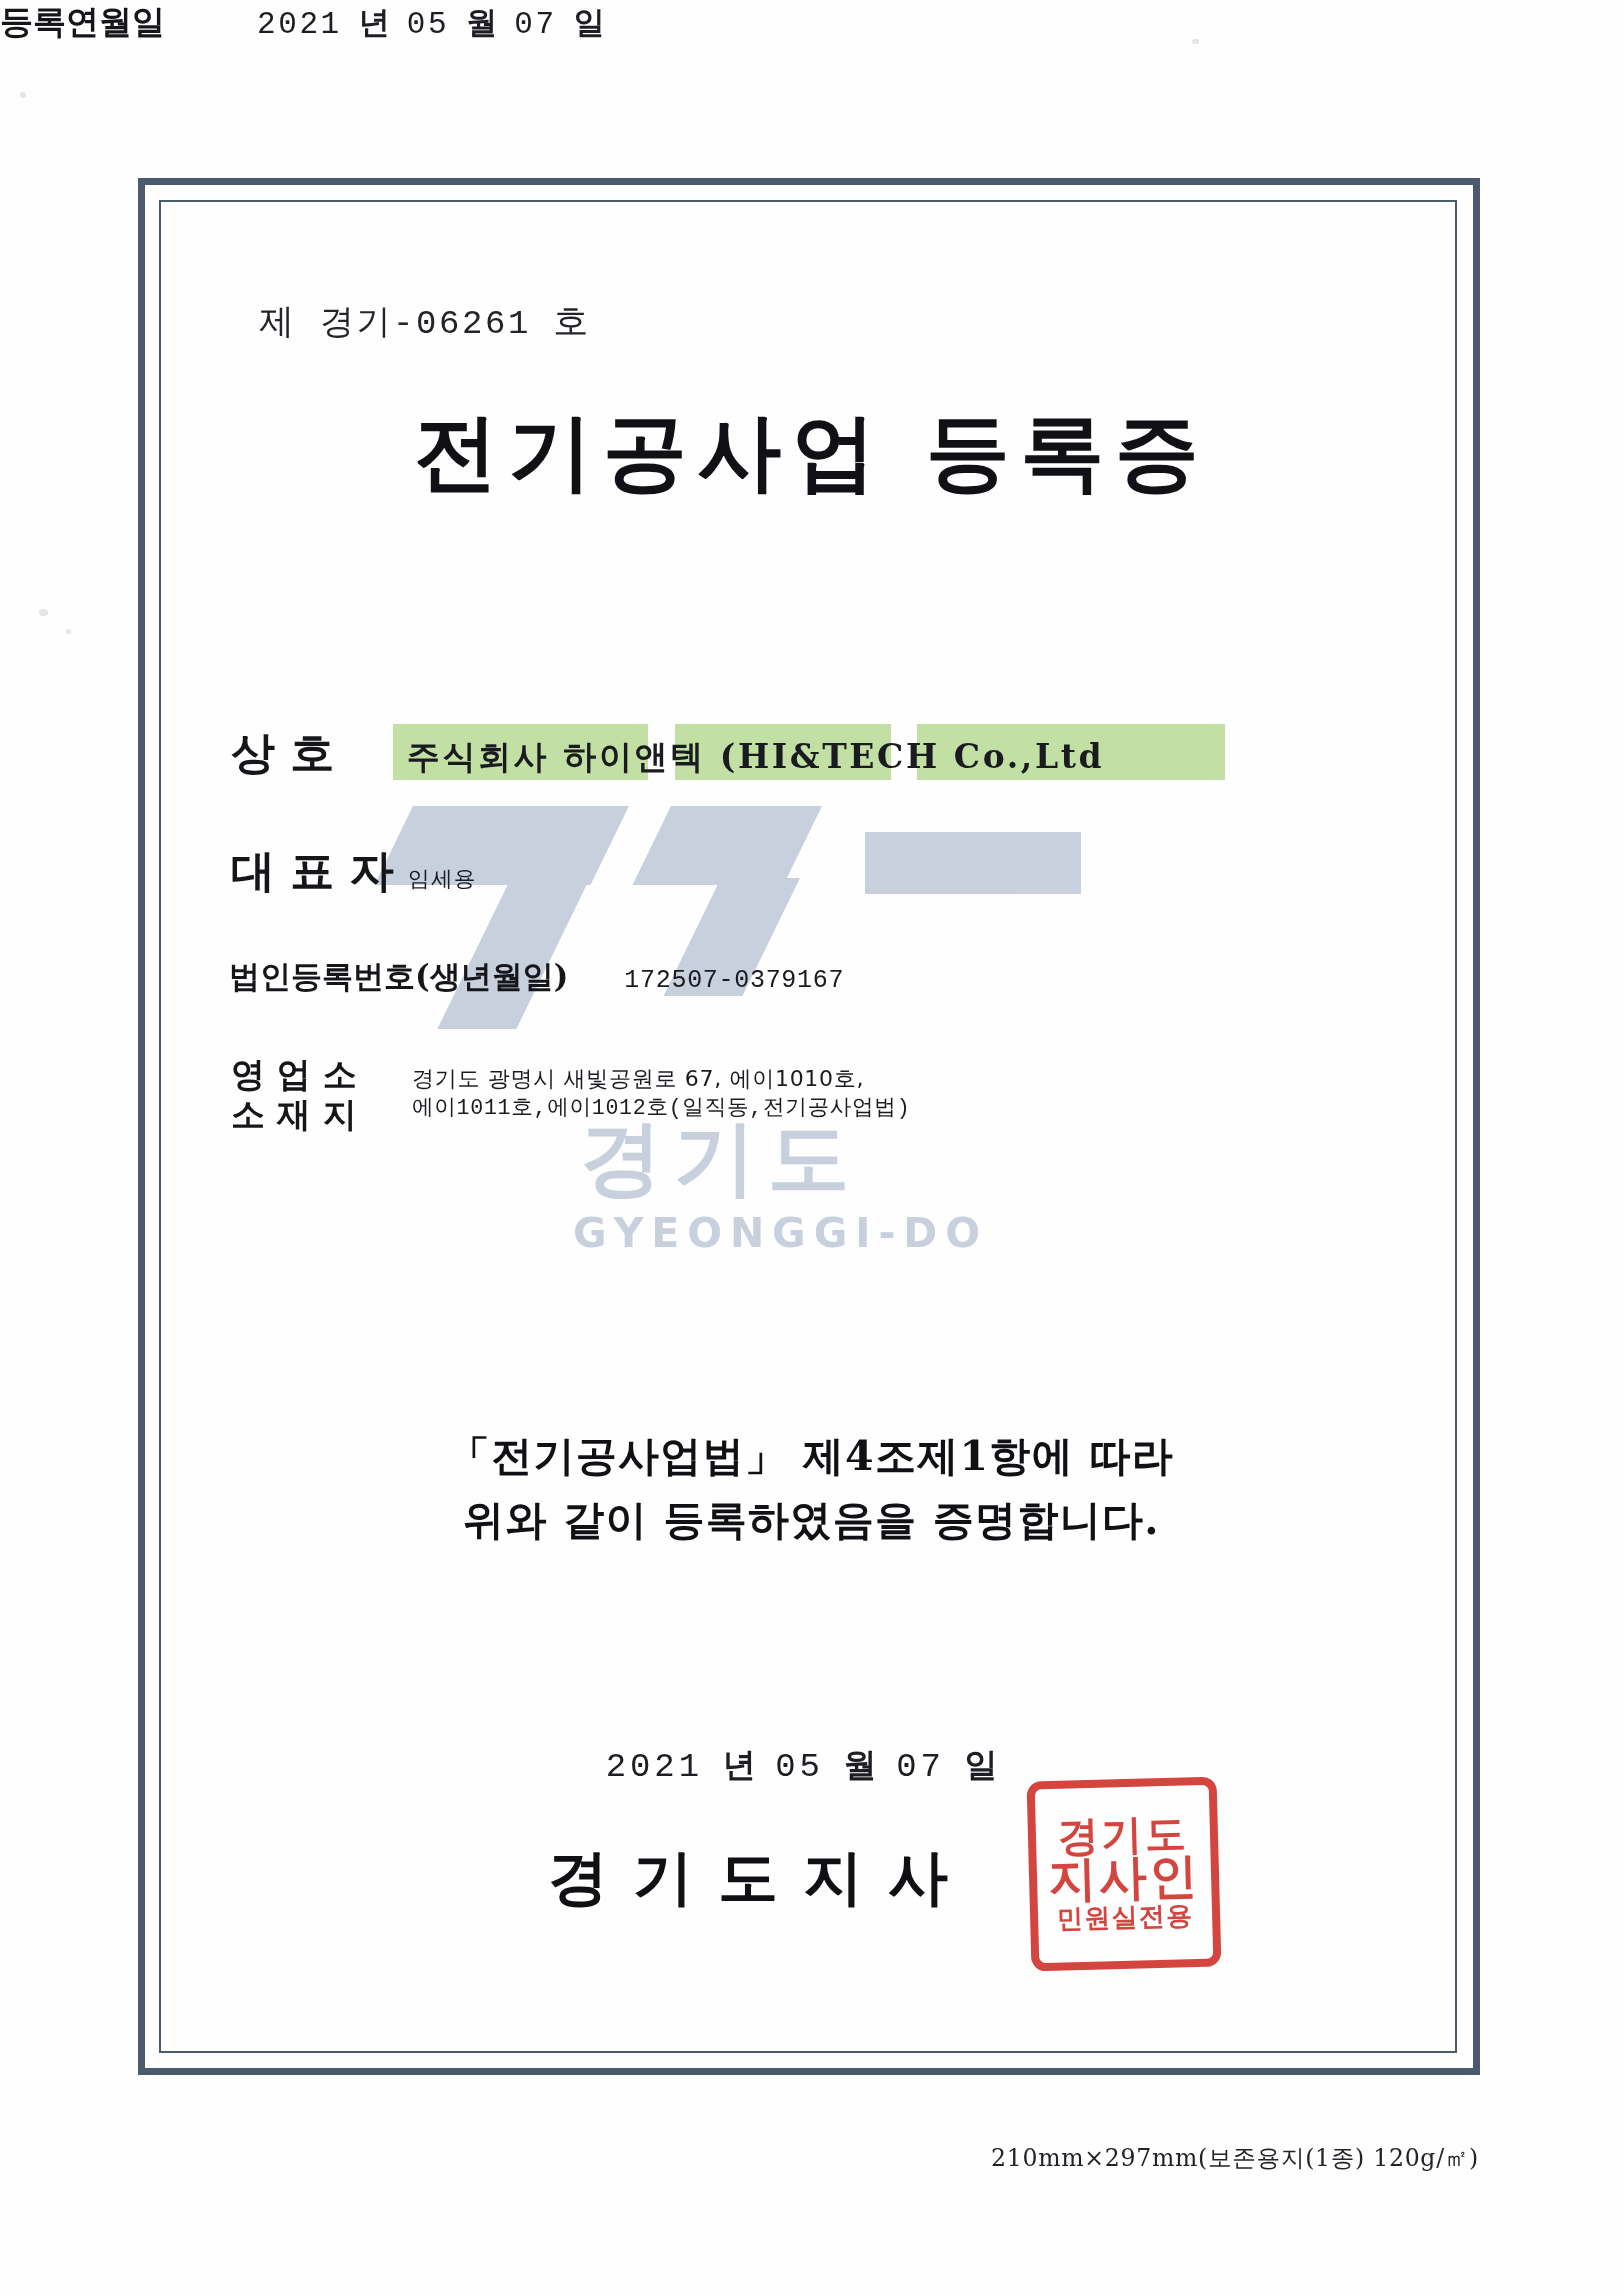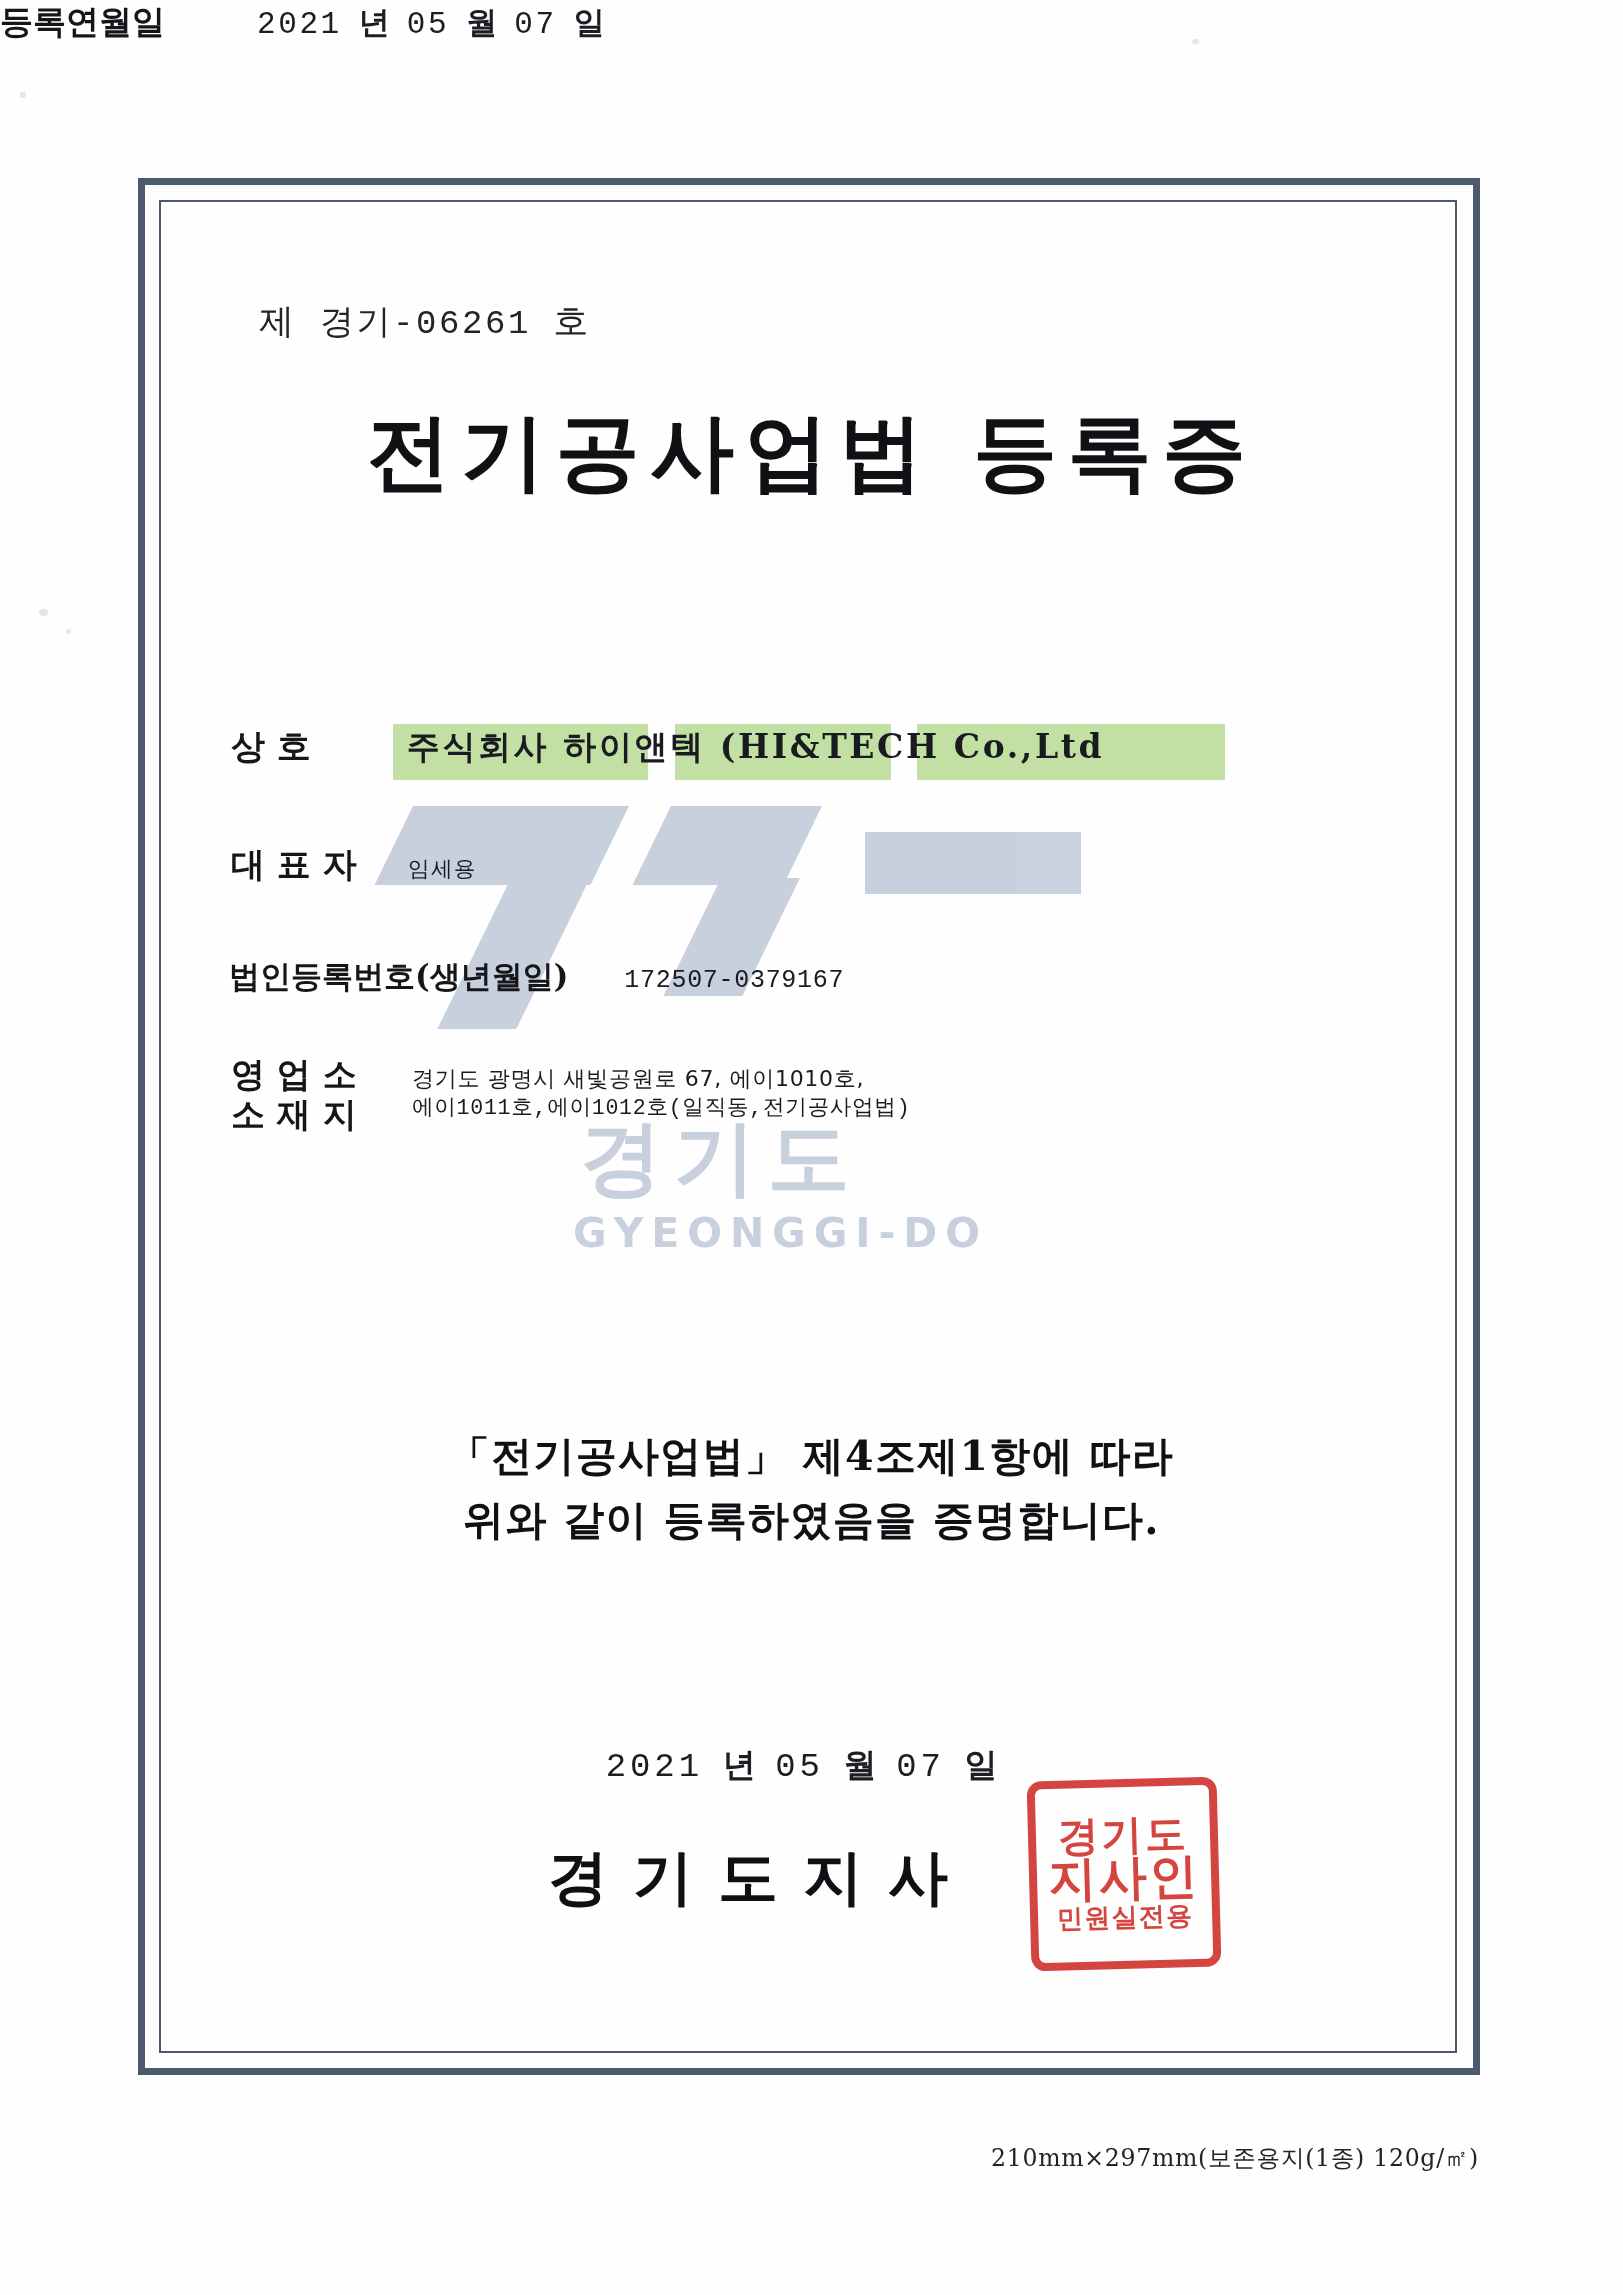--- a/index.html
+++ b/index.html
@@ -113,21 +113,21 @@
 
   
   .field {
     position: absolute;
     display: flex;
     align-items: baseline;
   }
   .f-label {
     font-family: "DejaVu Serif", serif;
     font-weight: bold;
-    font-size: 34px;
+    font-size: 44px;
     color: #15161a;
     white-space: nowrap;
   }
   .f-label.spread {
     display: inline-flex;
     justify-content: space-between;
   }
   .f-value {
     font-family: "DejaVu Sans", sans-serif;
     color: #1a1b20;
@@ -321,21 +321,21 @@
     <div class="wm-text wm-kor">경기도</div>
     <div class="wm-text wm-eng" style="top:403px;left:180px;">GYEONGGI-DO</div>
   </div>
 
   <div class="reg-line">
     <span>제</span>
     <span class="reg-no">경기-06261</span>
     <span>호</span>
   </div>
 
-  <div class="doc-title">전기공사업법 등록증</div>
+  <div class="doc-title">전기공사업 등록증</div>
 
   <div class="highlight" style="left:393px;top:724px;width:255px;height:56px;"></div>
   <div class="highlight" style="left:675px;top:724px;width:216px;height:56px;"></div>
   <div class="highlight" style="left:917px;top:724px;width:308px;height:56px;"></div>
 
   <div class="field" id="field-company">
     <span class="f-label spread">상 호</span>
     <span class="f-value">주식회사 하이앤텍 (HI&amp;TECH Co.,Ltd</span>
   </div>
 

